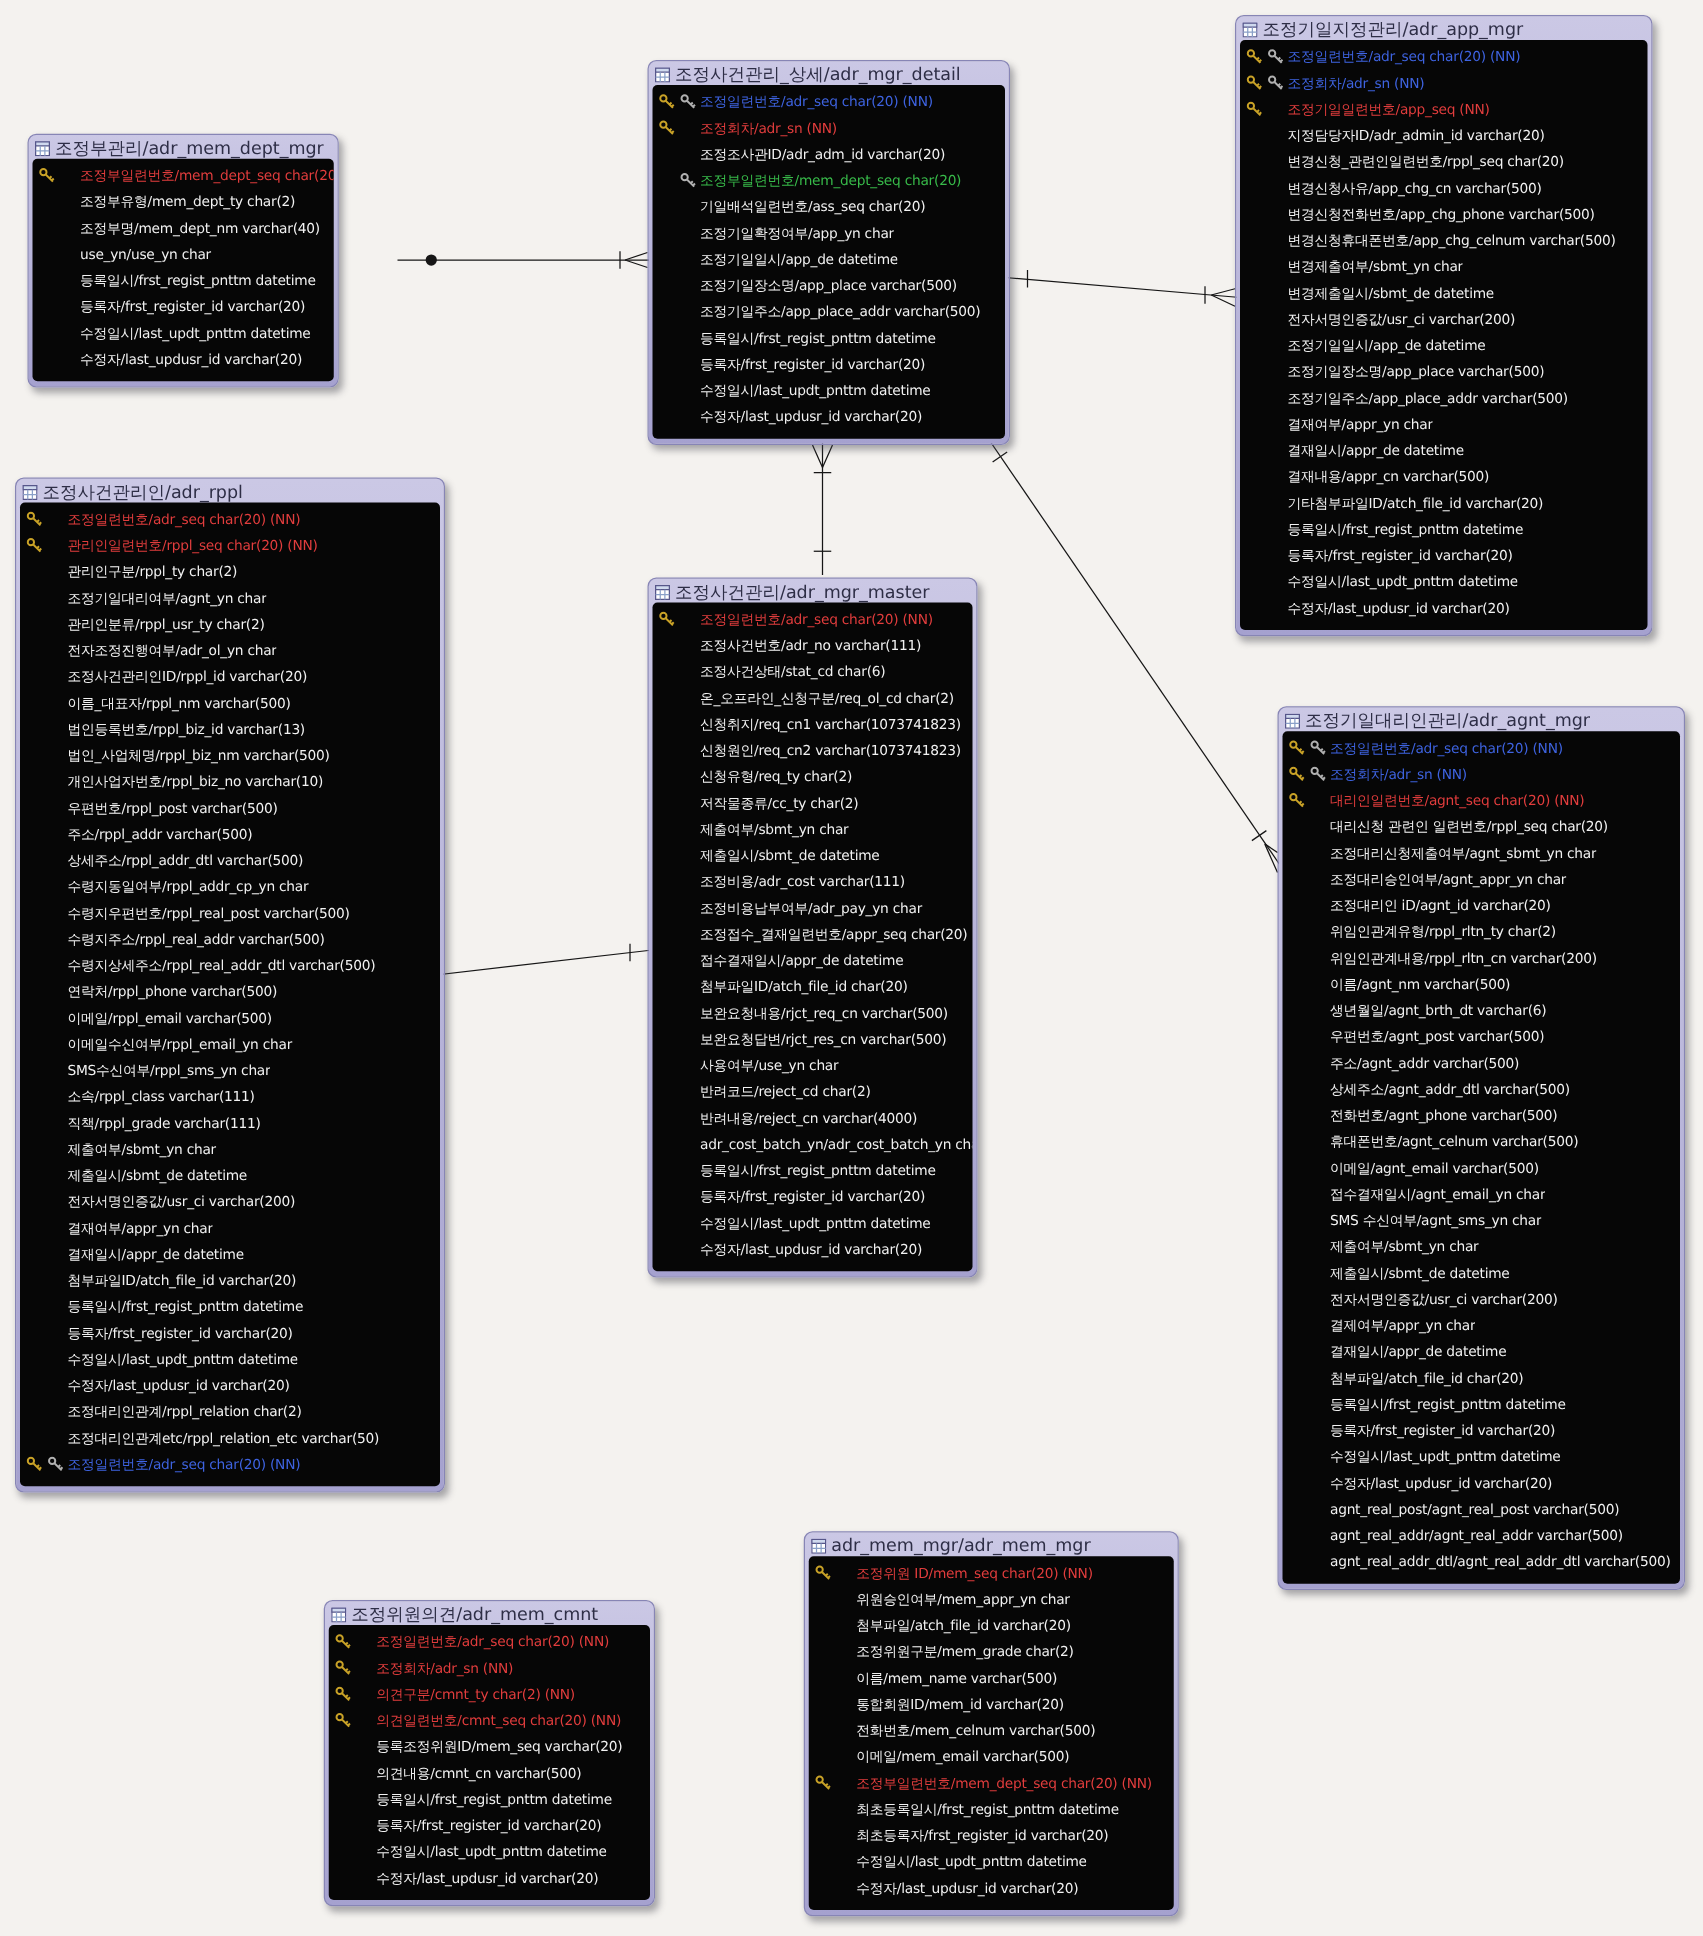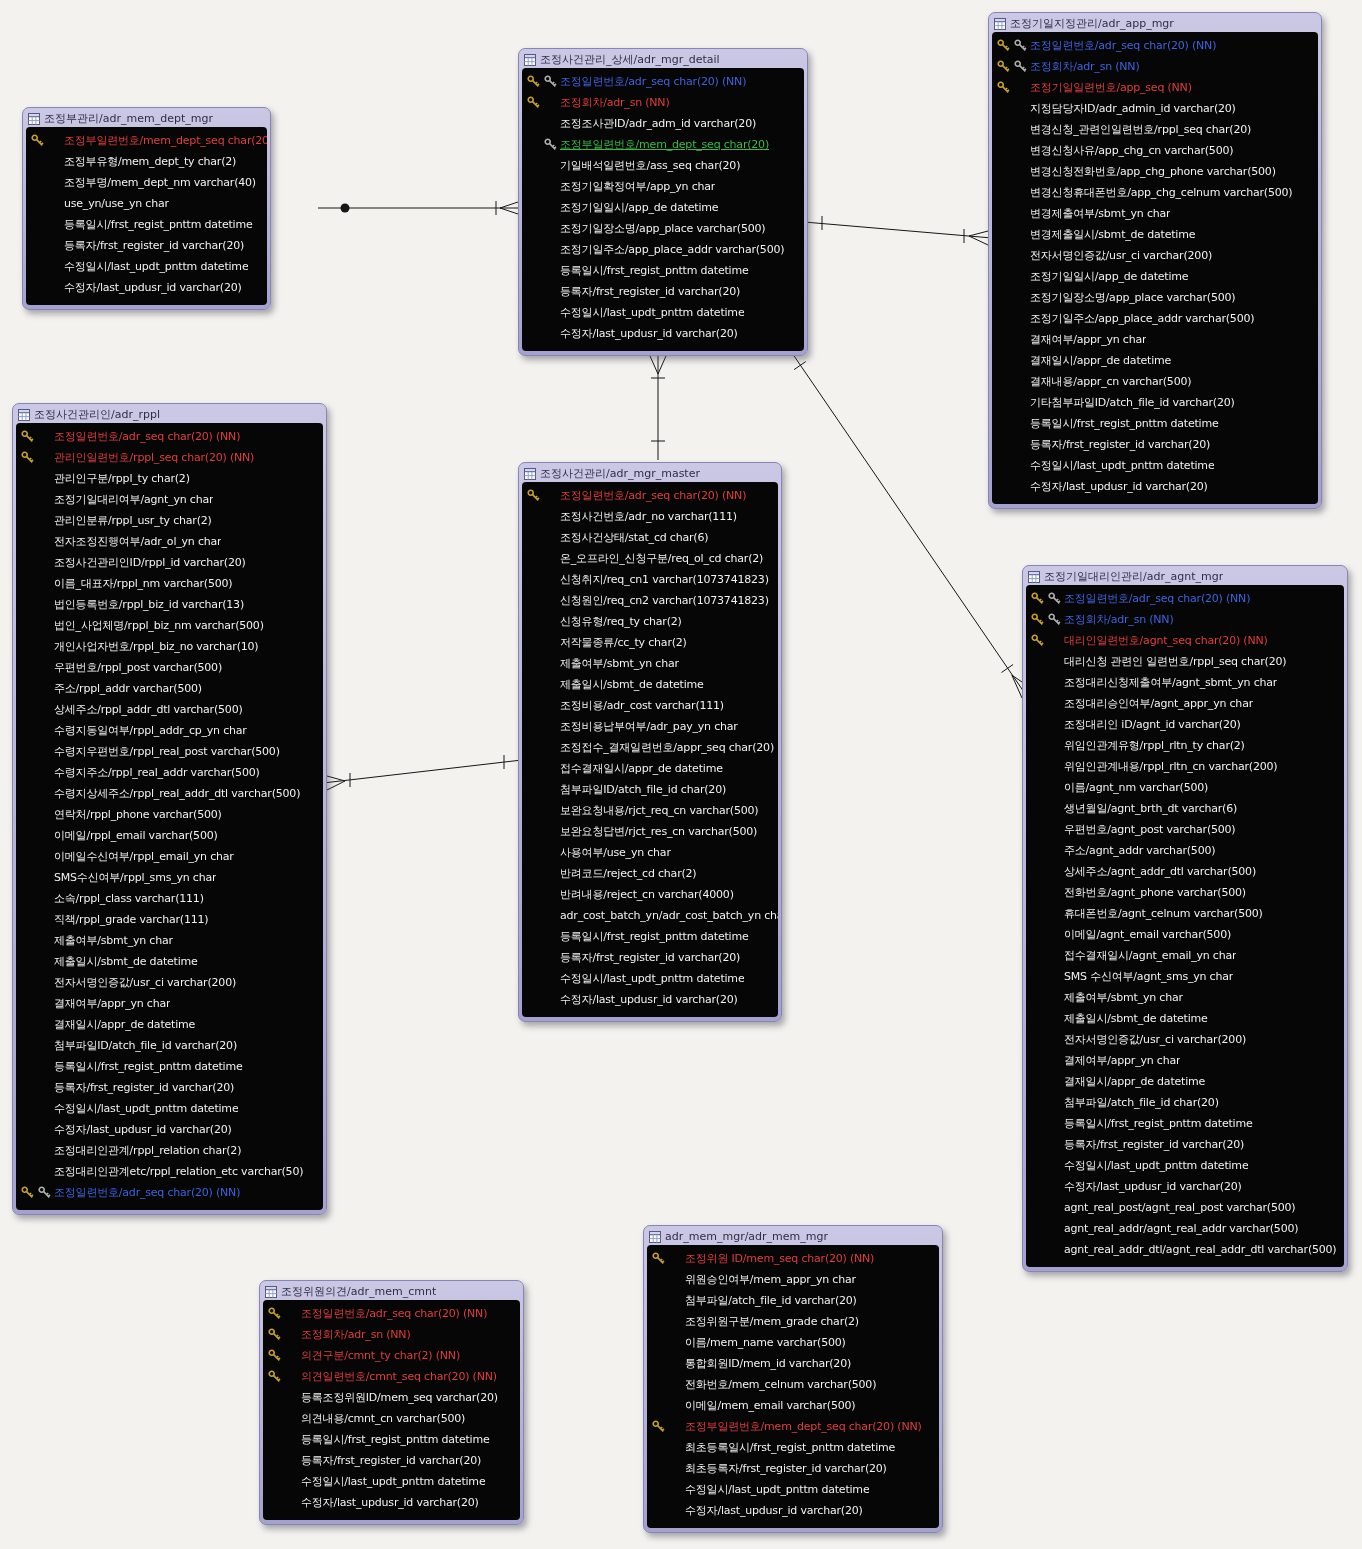--- a/index.html
+++ b/index.html
@@ -14,31 +14,31 @@
   #relations { position:absolute; left:0; top:0; z-index:0; }
   .erd-table {
     position:absolute; z-index:1;
     background:linear-gradient(#cbc8e5,#a5a1cf);
     border:1px solid #8785b5;
     border-radius:7px;
     padding:2px 3px 4px 3px;
     box-shadow:3px 4px 6px rgba(70,70,80,0.45);
   }
   .hdr { display:flex; align-items:center; gap:4px; height:17px; padding:0 2px; }
-  .hdr .title { font-size:11px; color:#2e2e46; white-space:nowrap; overflow:hidden; }
+  .hdr .title { font-size:14px; color:#2e2e46; white-space:nowrap; overflow:hidden; }
   .tbl-icon { flex:0 0 12px; }
   .body { background:#060606; border-radius:4px; padding:3px 0 7px 0; overflow:hidden; }
   .row { display:flex; align-items:center; height:21px; white-space:nowrap; }
   .gutter { display:inline-flex; flex:0 0 38px; width:38px; padding-left:5px; gap:2px; align-items:center; }
   .slot { width:15px; height:14px; display:inline-flex; align-items:center; }
   .txt { font-size:11px; letter-spacing:-0.2px; overflow:hidden; }
   .row.n    .txt { color:#f2f2f2; }
   .row.pk   .txt { color:#e23d3d; }
   .row.pkfk .txt { color:#3e63e0; }
-  .row.fk   .txt { color:#38bb4a;text-decoration:underline; }
+  .row.fk   .txt { color:#38bb4a; }
 </style>
 </head>
 <body>
 
 <svg id="relations" width="1362" height="1549" viewBox="0 0 1362 1549">
   <g stroke="#161616" fill="none" stroke-width="1">
     <path d="M318 208 H522"></path>
     <circle cx="345" cy="208" r="4.5" fill="#161616" stroke="none"></circle>
     <path d="M496 201 V215 M500 208 L518 202 M500 208 L518 214"></path>
   </g>
@@ -447,21 +447,21 @@
       <div class="row n">
         <span class="gutter">
           <span class="slot"></span>
           <span class="slot"></span>
         </span>
         <span class="txt">수정자/last_updusr_id varchar(20)</span>
       </div>
     </div>
 </div>
 
-<div class="erd-table" style="left:12px;top:403px;width:315px">
+<div class="erd-table" style="left:12px;top:382px;width:344px">
   <div class="hdr">
     <svg class="tbl-icon" width="12" height="12" viewBox="0 0 12 12">
         <rect x="0.5" y="0.5" width="11" height="11" fill="#ffffff" stroke="#56568a"></rect>
         <rect x="0.5" y="0.5" width="11" height="3.2" fill="#cfd9ee" stroke="#56568a"></rect>
         <path d="M4.2 3.7 V11.5 M7.9 3.7 V11.5 M0.5 7.6 H11.5" stroke="#8aa0c8" fill="none"></path>
       </svg>
     <span class="title">조정사건관리인/adr_rppl</span>
   </div>
   <div class="body">
       <div class="row pk">

